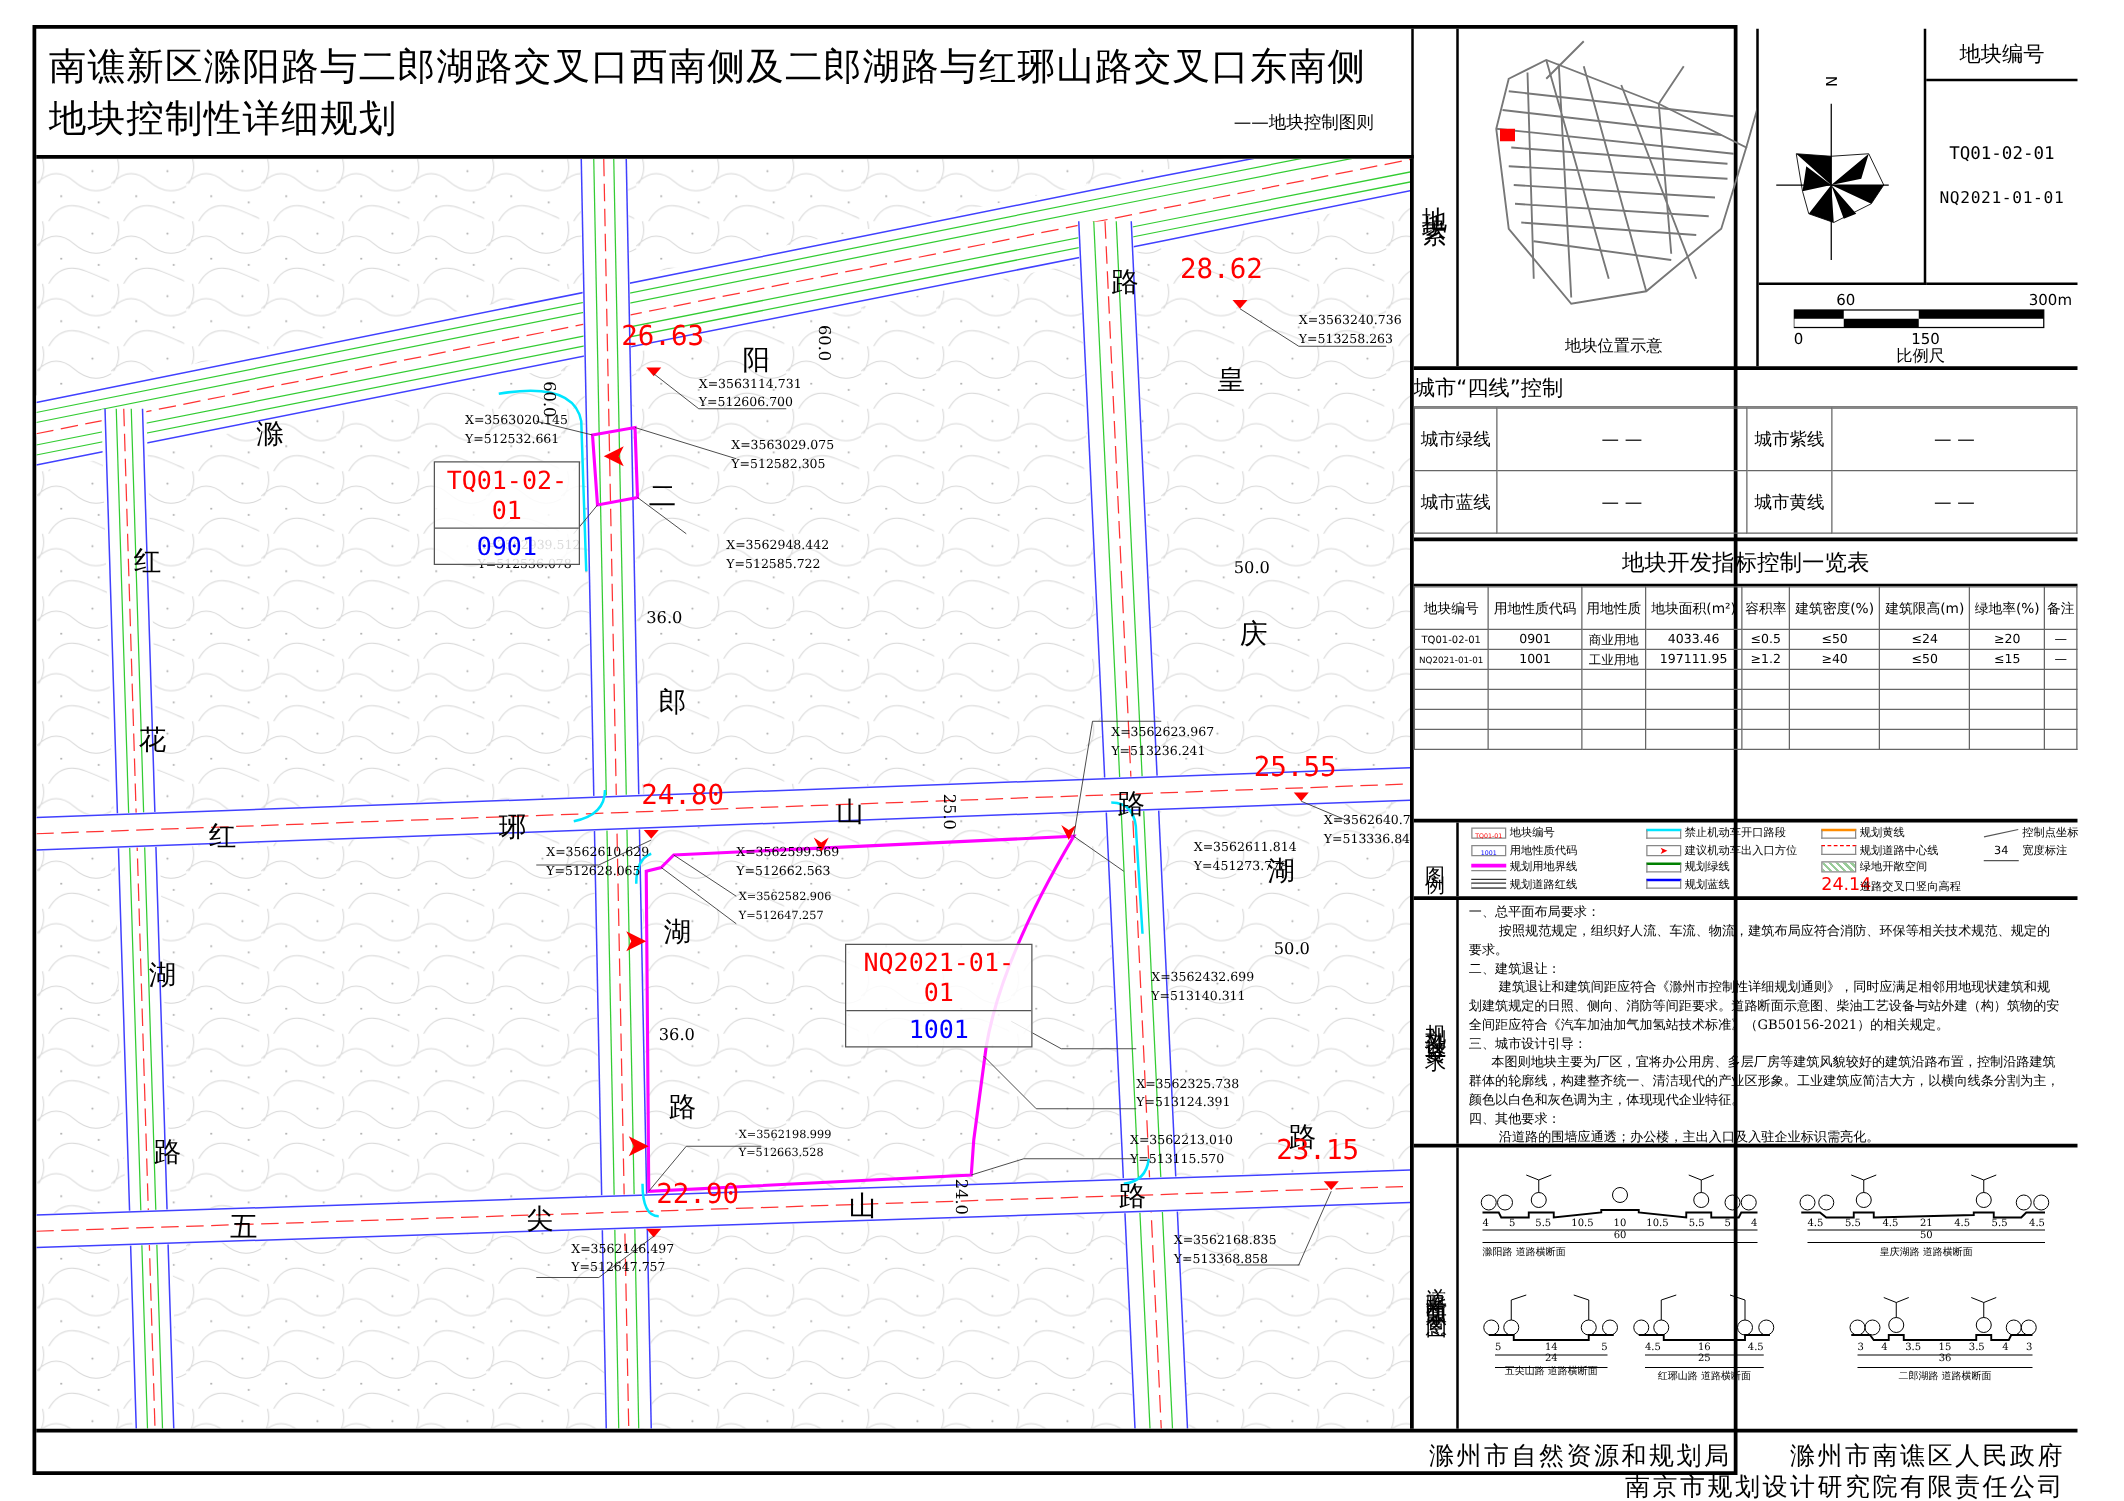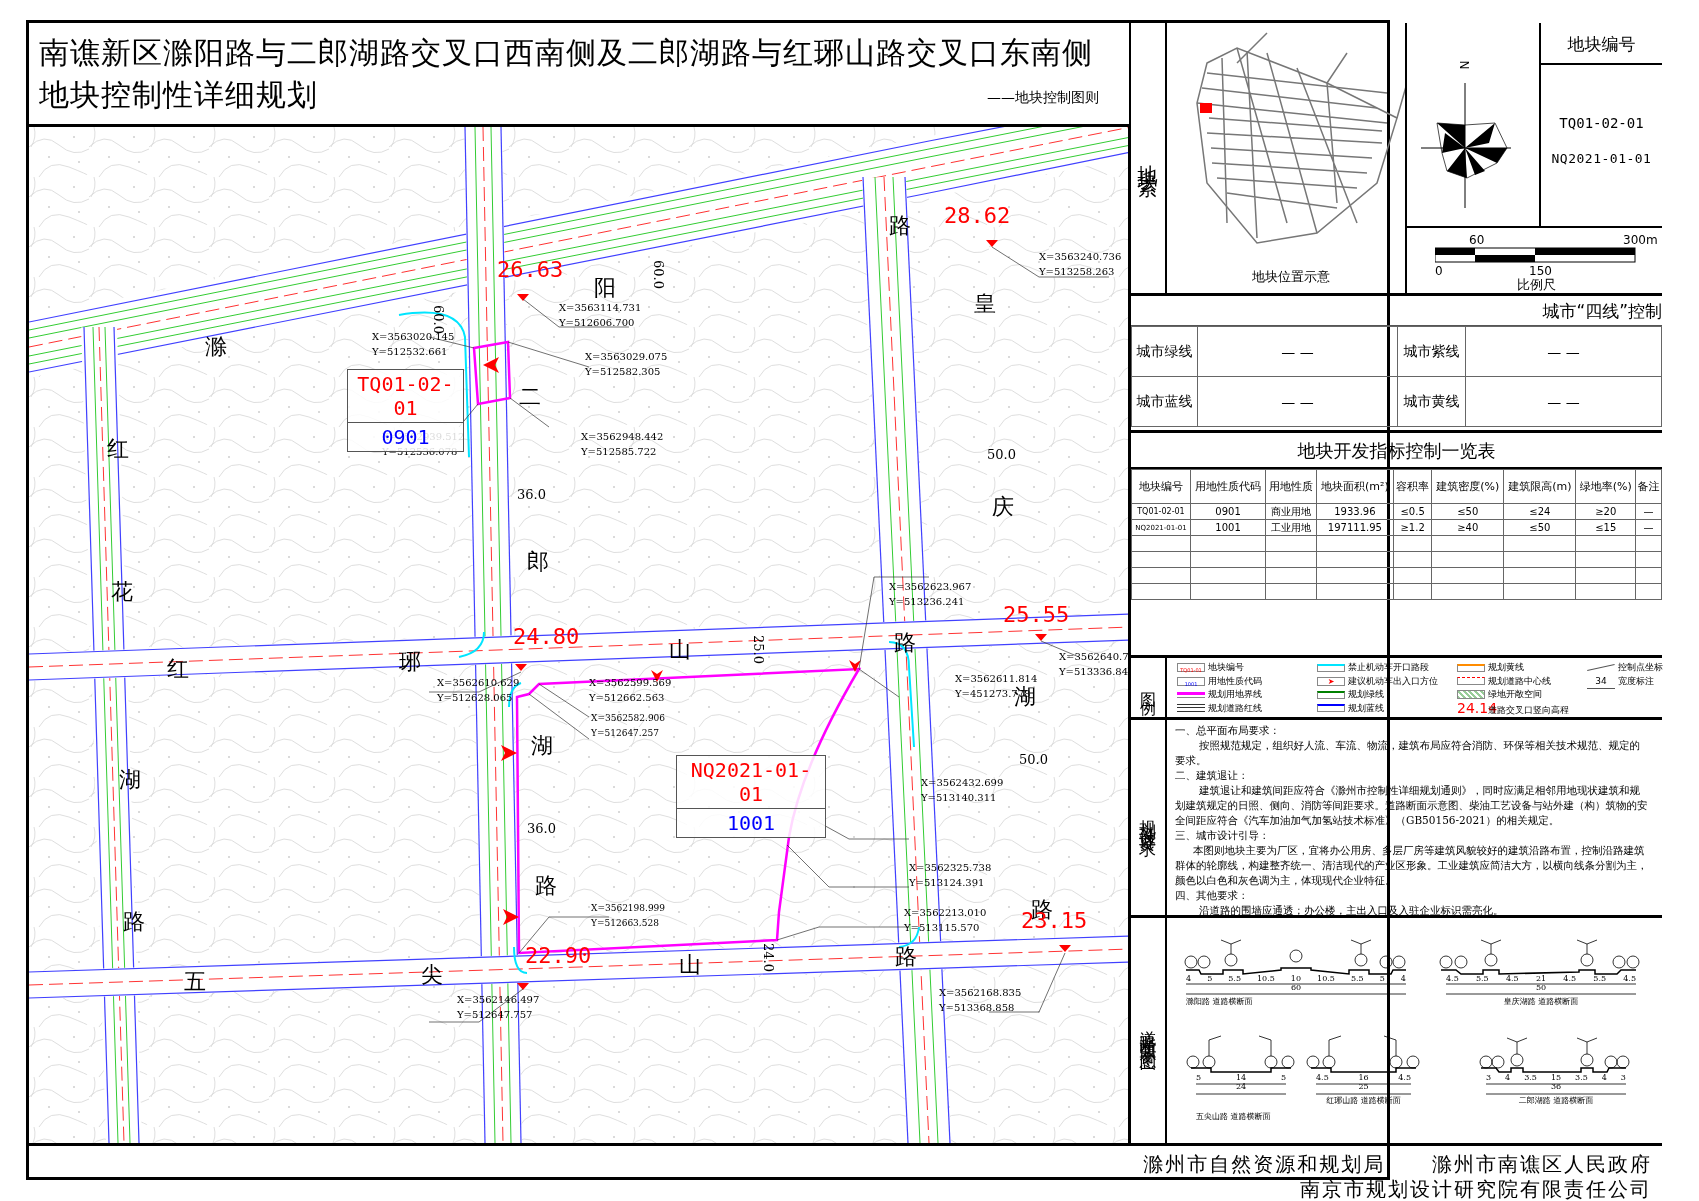--- a/index.html
+++ b/index.html
@@ -326,21 +326,21 @@
       <span class="lbl small" style="left:216px;top:5px">300m</span>
       <span class="lbl" style="left:110px;top:48px;font-size:13px">比例尺</span>
     </div>
     <div class="cell" style="left:410px;top:0;width:121px;height:205px;border-width:0 0 2px 0">
       <div style="height:42px;border-bottom:2px solid #000;text-align:center;line-height:42px;font-size:17px">地块编号</div>
       <div style="text-align:center;margin-top:50px;font-size:14px;font-family:'DejaVu Sans Mono',monospace">TQ01-02-01</div>
       <div style="text-align:center;margin-top:20px;font-size:13px;font-family:'DejaVu Sans Mono',monospace;letter-spacing:.5px">NQ2021-01-01</div>
     </div>
 
     <div class="cell" style="left:0;top:270px;width:531px;height:158px;border-width:3px 0 0 0">
-      <div style="height:30px;line-height:30px;text-align:right;font-size:17px;border-bottom:1px solid #555">城市“四线”控制</div>
+      <div style="height:30px;line-height:30px;text-align:left;font-size:17px;border-bottom:1px solid #555">城市“四线”控制</div>
       <table style="width:100%;font-size:14px">
         <tbody>
             <tr style="height:50px">
           <td>城市绿线</td>
           <td>— —</td>
           <td>城市紫线</td>
           <td>— —</td>
         </tr>
         <tr style="height:50px">
           <td style="width:66px">城市蓝线</td>
@@ -364,21 +364,21 @@
               <th>容积率</th>
               <th>建筑密度(%)</th>
           <th>建筑限高(m)</th>
               <th>绿地率(%)</th>
               <th>备注</th>
         </tr>
         <tr style="height:16px;font-size:10px">
           <td style="font-size:8px">TQ01-02-01</td>
               <td>0901</td>
               <td>商业用地</td>
-          <td>1933.96</td>
+          <td>4033.46</td>
               <td>≤0.5</td>
               <td>≤50</td>
           <td>≤24</td>
               <td>≥20</td>
               <td>—</td>
         </tr>
         <tr style="height:16px;font-size:10px">
           <td style="font-size:7px">NQ2021-01-01</td>
               <td>1001</td>
               <td>工业用地</td>
@@ -571,21 +571,21 @@
         <div style="text-align:center">50</div>
         <div style="text-align:center;margin-top:4px">皇庆湖路 道路横断面</div>
       </div>
       <div style="position:absolute;left:65px;top:155px;width:90px;font-size:8px;font-family:'DejaVu Serif',serif">
         <div style="display:flex;justify-content:space-between">
             <span>5</span>
             <span>14</span>
             <span>5</span>
           </div>
         <div style="text-align:center">24</div>
-        <div style="margin-top:20px;white-space:nowrap">五尖山路 道路横断面</div>
+        <div style="text-align:center;margin-top:0;white-space:nowrap">五尖山路 道路横断面</div>
       </div>
       <div style="position:absolute;left:185px;top:155px;width:95px;font-size:8px;font-family:'DejaVu Serif',serif">
         <div style="display:flex;justify-content:space-between">
             <span>4.5</span>
             <span>16</span>
             <span>4.5</span>
           </div>
         <div style="text-align:center">25</div>
         <div style="text-align:center;margin-top:4px;white-space:nowrap">红琊山路 道路横断面</div>
       </div>

